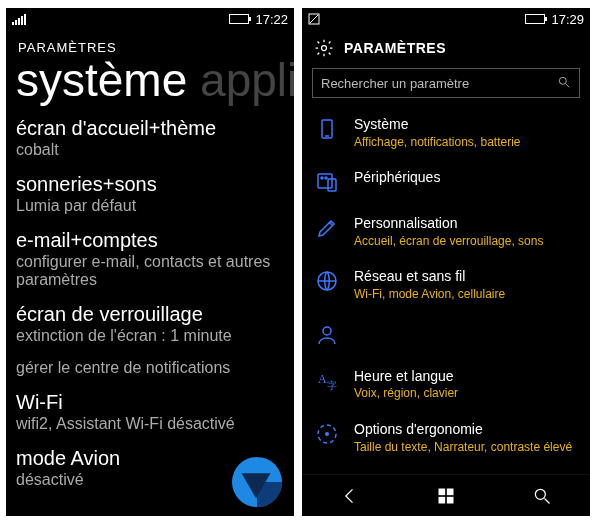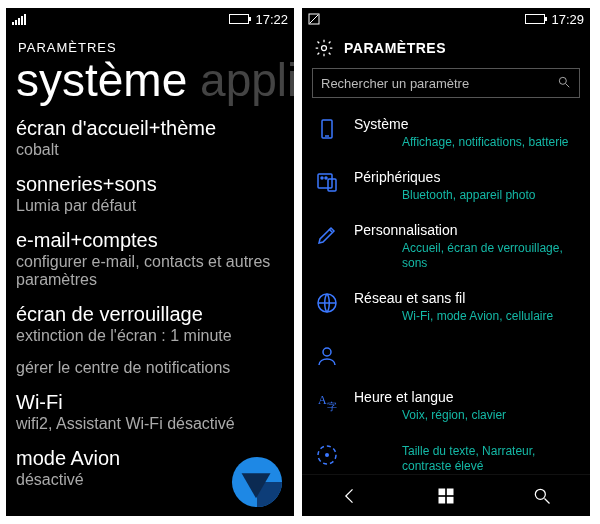--- a/index.html
+++ b/index.html
@@ -86,21 +86,21 @@
     background: #000;
   }
   .w10 .search .ph { flex:1; }
   .w10 .list { flex:1; overflow:hidden; padding: 0 10px; }
   .w10 .row {
     display: flex; gap: 14px; padding: 10px 0 10px 2px; align-items: flex-start;
   }
   .w10 .row .ic { width: 26px; height: 26px; flex: 0 0 26px; display:flex; align-items:center; justify-content:center; }
   .w10 .row .ic svg { width: 24px; height: 24px; stroke: #3b78ff; fill: none; stroke-width: 1.5; }
   .w10 .row .txt .t { font-size: 14px; color: #fff; line-height: 1.2; }
-  .w10 .row .txt .s { font-size: 12px; color: #14b8a6; margin-top: 2px; line-height: 1.2; margin-left: 48px; }
+  .w10 .row .txt .s { font-size: 12px; color: #eab308; margin-top: 2px; line-height: 1.2; }
 
   .w10 .navbar {
     height: 42px; display:flex; background:#000; border-top: 1px solid #111;
   }
   .w10 .navbar .nb { flex:1; display:flex; align-items:center; justify-content:center; }
   .w10 .navbar svg { width: 20px; height: 20px; stroke:#fff; fill:none; stroke-width:1.5; }
   .w10 .navbar .win svg { fill:#fff; stroke:none; }
 </style>
 </head>
 <body>
@@ -232,21 +232,20 @@
       <span class="ic">
         <svg viewBox="0 0 24 24">
             <rect x="3" y="4" width="14" height="14" rx="1"></rect>
             <rect x="13" y="9" width="8" height="12" rx="1"></rect>
             <circle cx="7" cy="8" r="1" fill="#3b78ff"></circle>
             <circle cx="11" cy="8" r="1" fill="#3b78ff"></circle>
           </svg>
       </span>
       <span class="txt">
         <div class="t">Périphériques</div>
-        <div class="s">Bluetooth, appareil photo</div>
       </span>
     </div>
 
     <div class="row">
       <span class="ic">
         <svg viewBox="0 0 24 24">
             <path d="M4 20l4-1 11-11-3-3L5 16z"></path>
             <path d="M14 6l3 3"></path>
           </svg>
       </span>
@@ -294,20 +293,21 @@
     </div>
 
     <div class="row">
       <span class="ic">
         <svg viewBox="0 0 24 24">
             <circle cx="12" cy="12" r="9" stroke-dasharray="4 3"></circle>
             <circle cx="12" cy="12" r="2" fill="#3b78ff" stroke="none"></circle>
           </svg>
       </span>
       <span class="txt">
+        <div class="t">Options d'ergonomie</div>
         <div class="s">Taille du texte, Narrateur, contraste élevé</div>
       </span>
     </div>
 
   </div>
 
   <div class="navbar">
     <div class="nb">
       <svg viewBox="0 0 24 24">
           <path d="M15 4l-8 8 8 8"></path>

